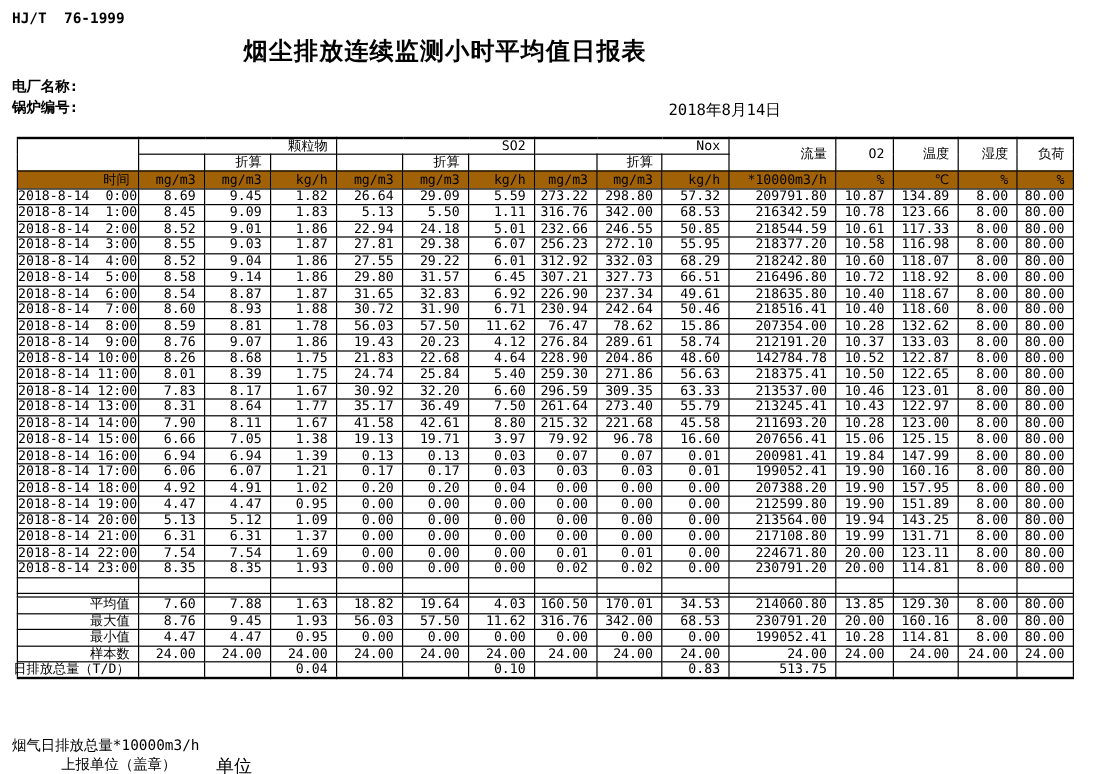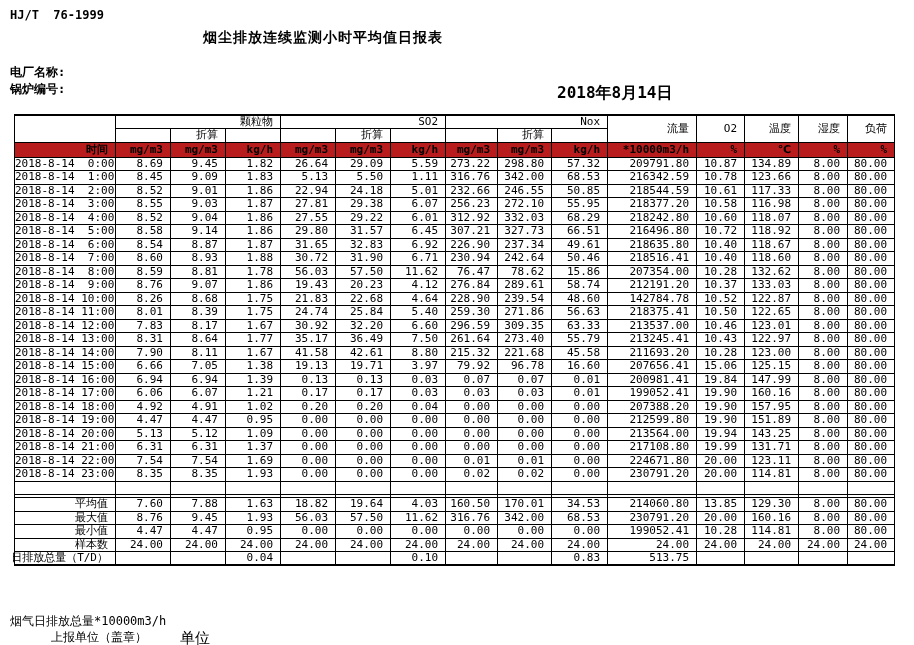--- a/index.html
+++ b/index.html
@@ -3,42 +3,42 @@
 <meta charset="utf-8">
 <style>
   * { box-sizing: border-box; margin: 0; padding: 0; }
   html, body { width: 914px; height: 645px; background: #ffffff; overflow: hidden; }
   body {
     position: relative;
     font-family: "DejaVu Sans Mono", "DejaVu Sans", "Liberation Sans", sans-serif;
     color: #000;
   }
   .doc-code   { position:absolute; left:10px;  top:8px;   font-size:12px; font-weight:bold; white-space:pre; }
-  .page-title { position:absolute; left:203px; top:29px;  font-size:14px; font-weight:bold; letter-spacing:1px; }
+  .page-title { position:absolute; left:203px; top:29px;  font-size:20px; font-weight:bold; letter-spacing:1px; }
   .plant-label  { position:absolute; left:10px; top:64px; font-size:12px; font-weight:bold; }
   .boiler-label { position:absolute; left:10px; top:81px; font-size:12px; font-weight:bold; }
-  .report-date  { position:absolute; left:557px; top:83px; font-size:16px;font-weight:bold; }
+  .report-date  { position:absolute; left:557px; top:83px; font-size:13px; }
   .footer-flow  { position:absolute; left:10px;  top:613px; font-size:12px; }
   .footer-report{ position:absolute; left:10px;  top:629px; font-size:12px;margin-left:41px; }
   .footer-unit  { position:absolute; left:180px; top:629px; font-size:15px; }
 
   table.report {
     position:absolute; left:14px; top:114px;
     border-collapse:collapse; table-layout:fixed; width:881px;
     border:1px solid #000; border-top:2px solid #000; border-bottom:2px solid #000;
   }
   table.report td {
     border:1px solid #000;
     font-size:11px; line-height:12px;
     text-align:right; padding:0 7px 0 0;
     white-space:pre; overflow:visible;
     height:13.5px;
   }
   thead td { text-align:center; padding:0; font-size:12px; height:13px; }
-  tr.units-row td { background:#b91c1c; font-size:11px; height:15px;font-weight:bold; }
+  tr.units-row td { background:#a16207; font-size:11px; height:15px; }
   td.time-cell { padding-right:5px; }
   td.o2-cell   { padding-right:11px; }
   td.sum-label { font-size:12px; padding-right:3px;margin-top:22px; }
   td.overflow-label { text-align:left; text-indent:-12px; font-size:12px; padding-left:0;margin-left:20px; }
   tr.spacer-small td { height:3px; padding:0; }
 </style>
 </head>
 <body>
 
 <div class="doc-code">HJ/T  76-1999</div>
@@ -279,21 +279,21 @@
       </tr>
       <tr>
         <td class="time-cell">2018-8-14 10:00</td>
         <td>8.26</td>
         <td>8.68</td>
         <td>1.75</td>
         <td>21.83</td>
         <td>22.68</td>
         <td>4.64</td>
         <td>228.90</td>
-        <td>239.54</td>
+        <td>204.86</td>
         <td>48.60</td>
         <td>142784.78</td>
         <td class="o2-cell">10.52</td>
         <td>122.87</td>
         <td>8.00</td>
         <td>80.00</td>
       </tr>
       <tr>
         <td class="time-cell">2018-8-14 11:00</td>
         <td>8.01</td>

